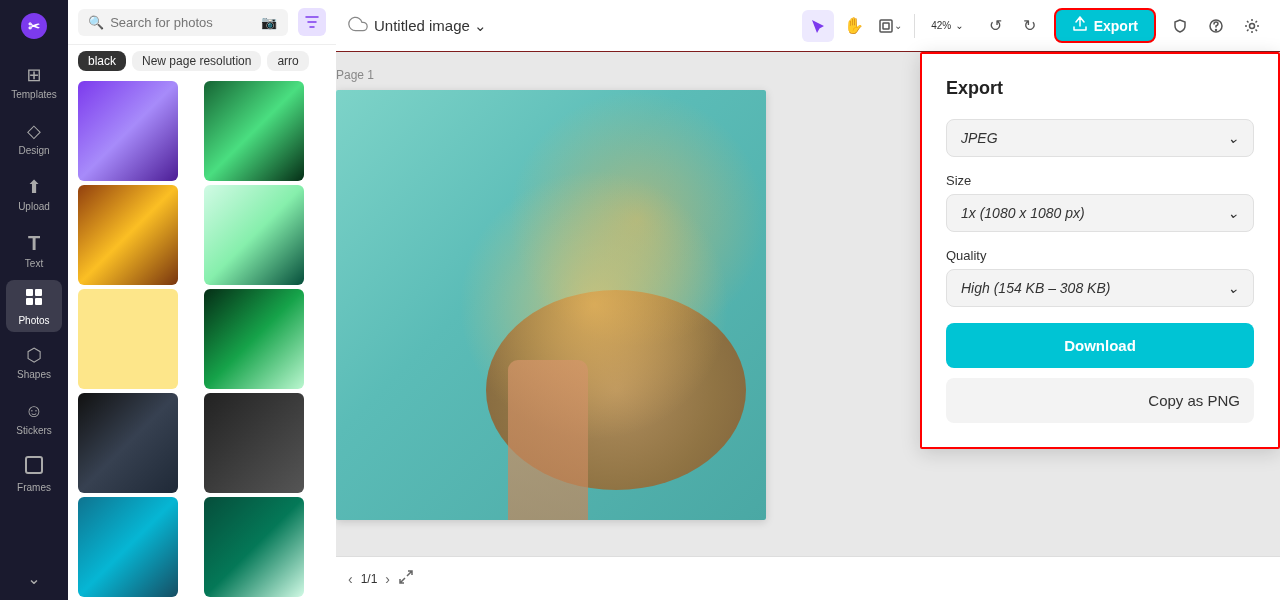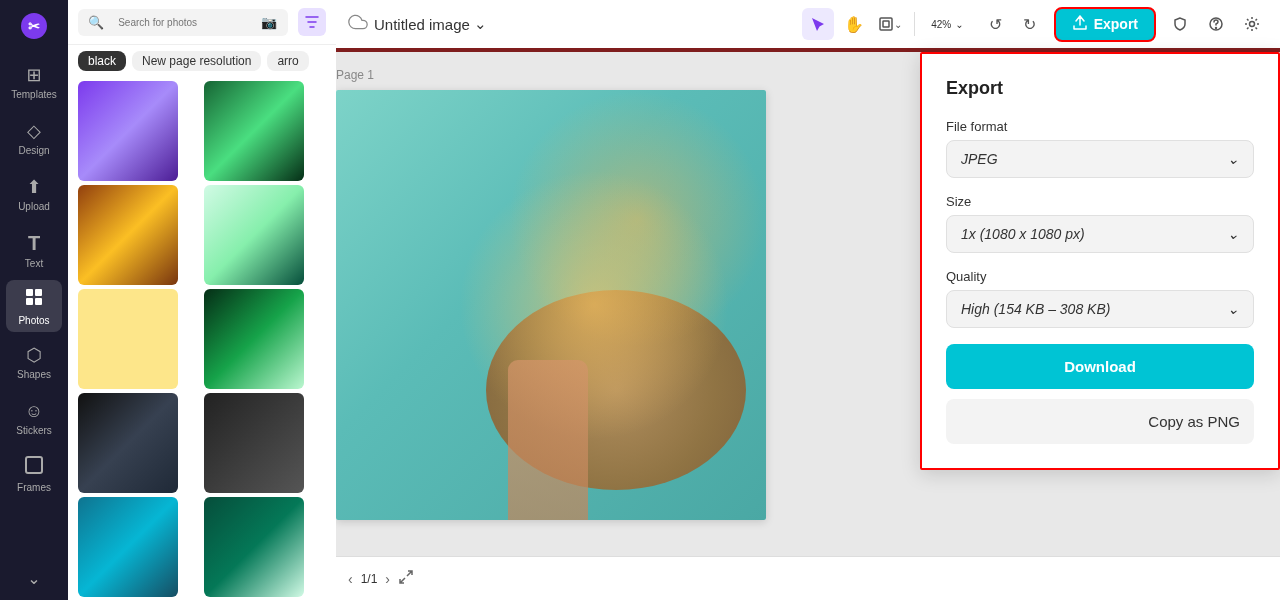--- a/index.html
+++ b/index.html
@@ -73,24 +73,23 @@
       align-items: center;
       background: #f3f3f3;
       border-radius: 6px;
       padding: 6px 10px;
       gap: 6px;
     }
     .search-bar input {
       border: none;
       background: transparent;
       outline: none;
-      font-size: 10px;
+      font-size: 13px;
       color: #555;
       width: 100%;
-      margin-left: 8px;
     }
     .search-icon { color: #888; font-size: 13px; }
     .search-cam-icon { color: #888; font-size: 13px; cursor: pointer; }
     .search-filter-icon {
       margin-left: 4px;
       width: 28px;
       height: 28px;
       display: flex;
       align-items: center;
       justify-content: center;
@@ -143,21 +142,21 @@
     }
 
     
     .top-toolbar {
       background: #fff;
       height: 52px;
       display: flex;
       align-items: center;
       padding: 0 12px;
       gap: 8px;
-      border-bottom: 4px solid #7f1d1d;
+      border-bottom: 1px solid #7f1d1d;
       position: relative;
       z-index: 10;
     }
     .toolbar-left {
       display: flex;
       align-items: center;
       gap: 6px;
       flex: 1;
     }
     .cloud-icon { color: #888; font-size: 16px; }
@@ -592,21 +591,20 @@
           <path d="M10 2h4v4M6 14H2v-4M14 2l-5 5M2 14l5-5"></path>
         </svg>
       </div>
     </div>
   </div>
 
   <div class="export-panel">
     <div class="export-title">Export</div>
 
     <div class="export-field">
-      <div class="export-label">File format</div>
       <div class="export-select">
         <span>JPEG</span>
         <span>⌄</span>
       </div>
     </div>
 
     <div class="export-field">
       <div class="export-label">Size</div>
       <div class="export-select">
         <span>1x (1080 x 1080 px)</span>

